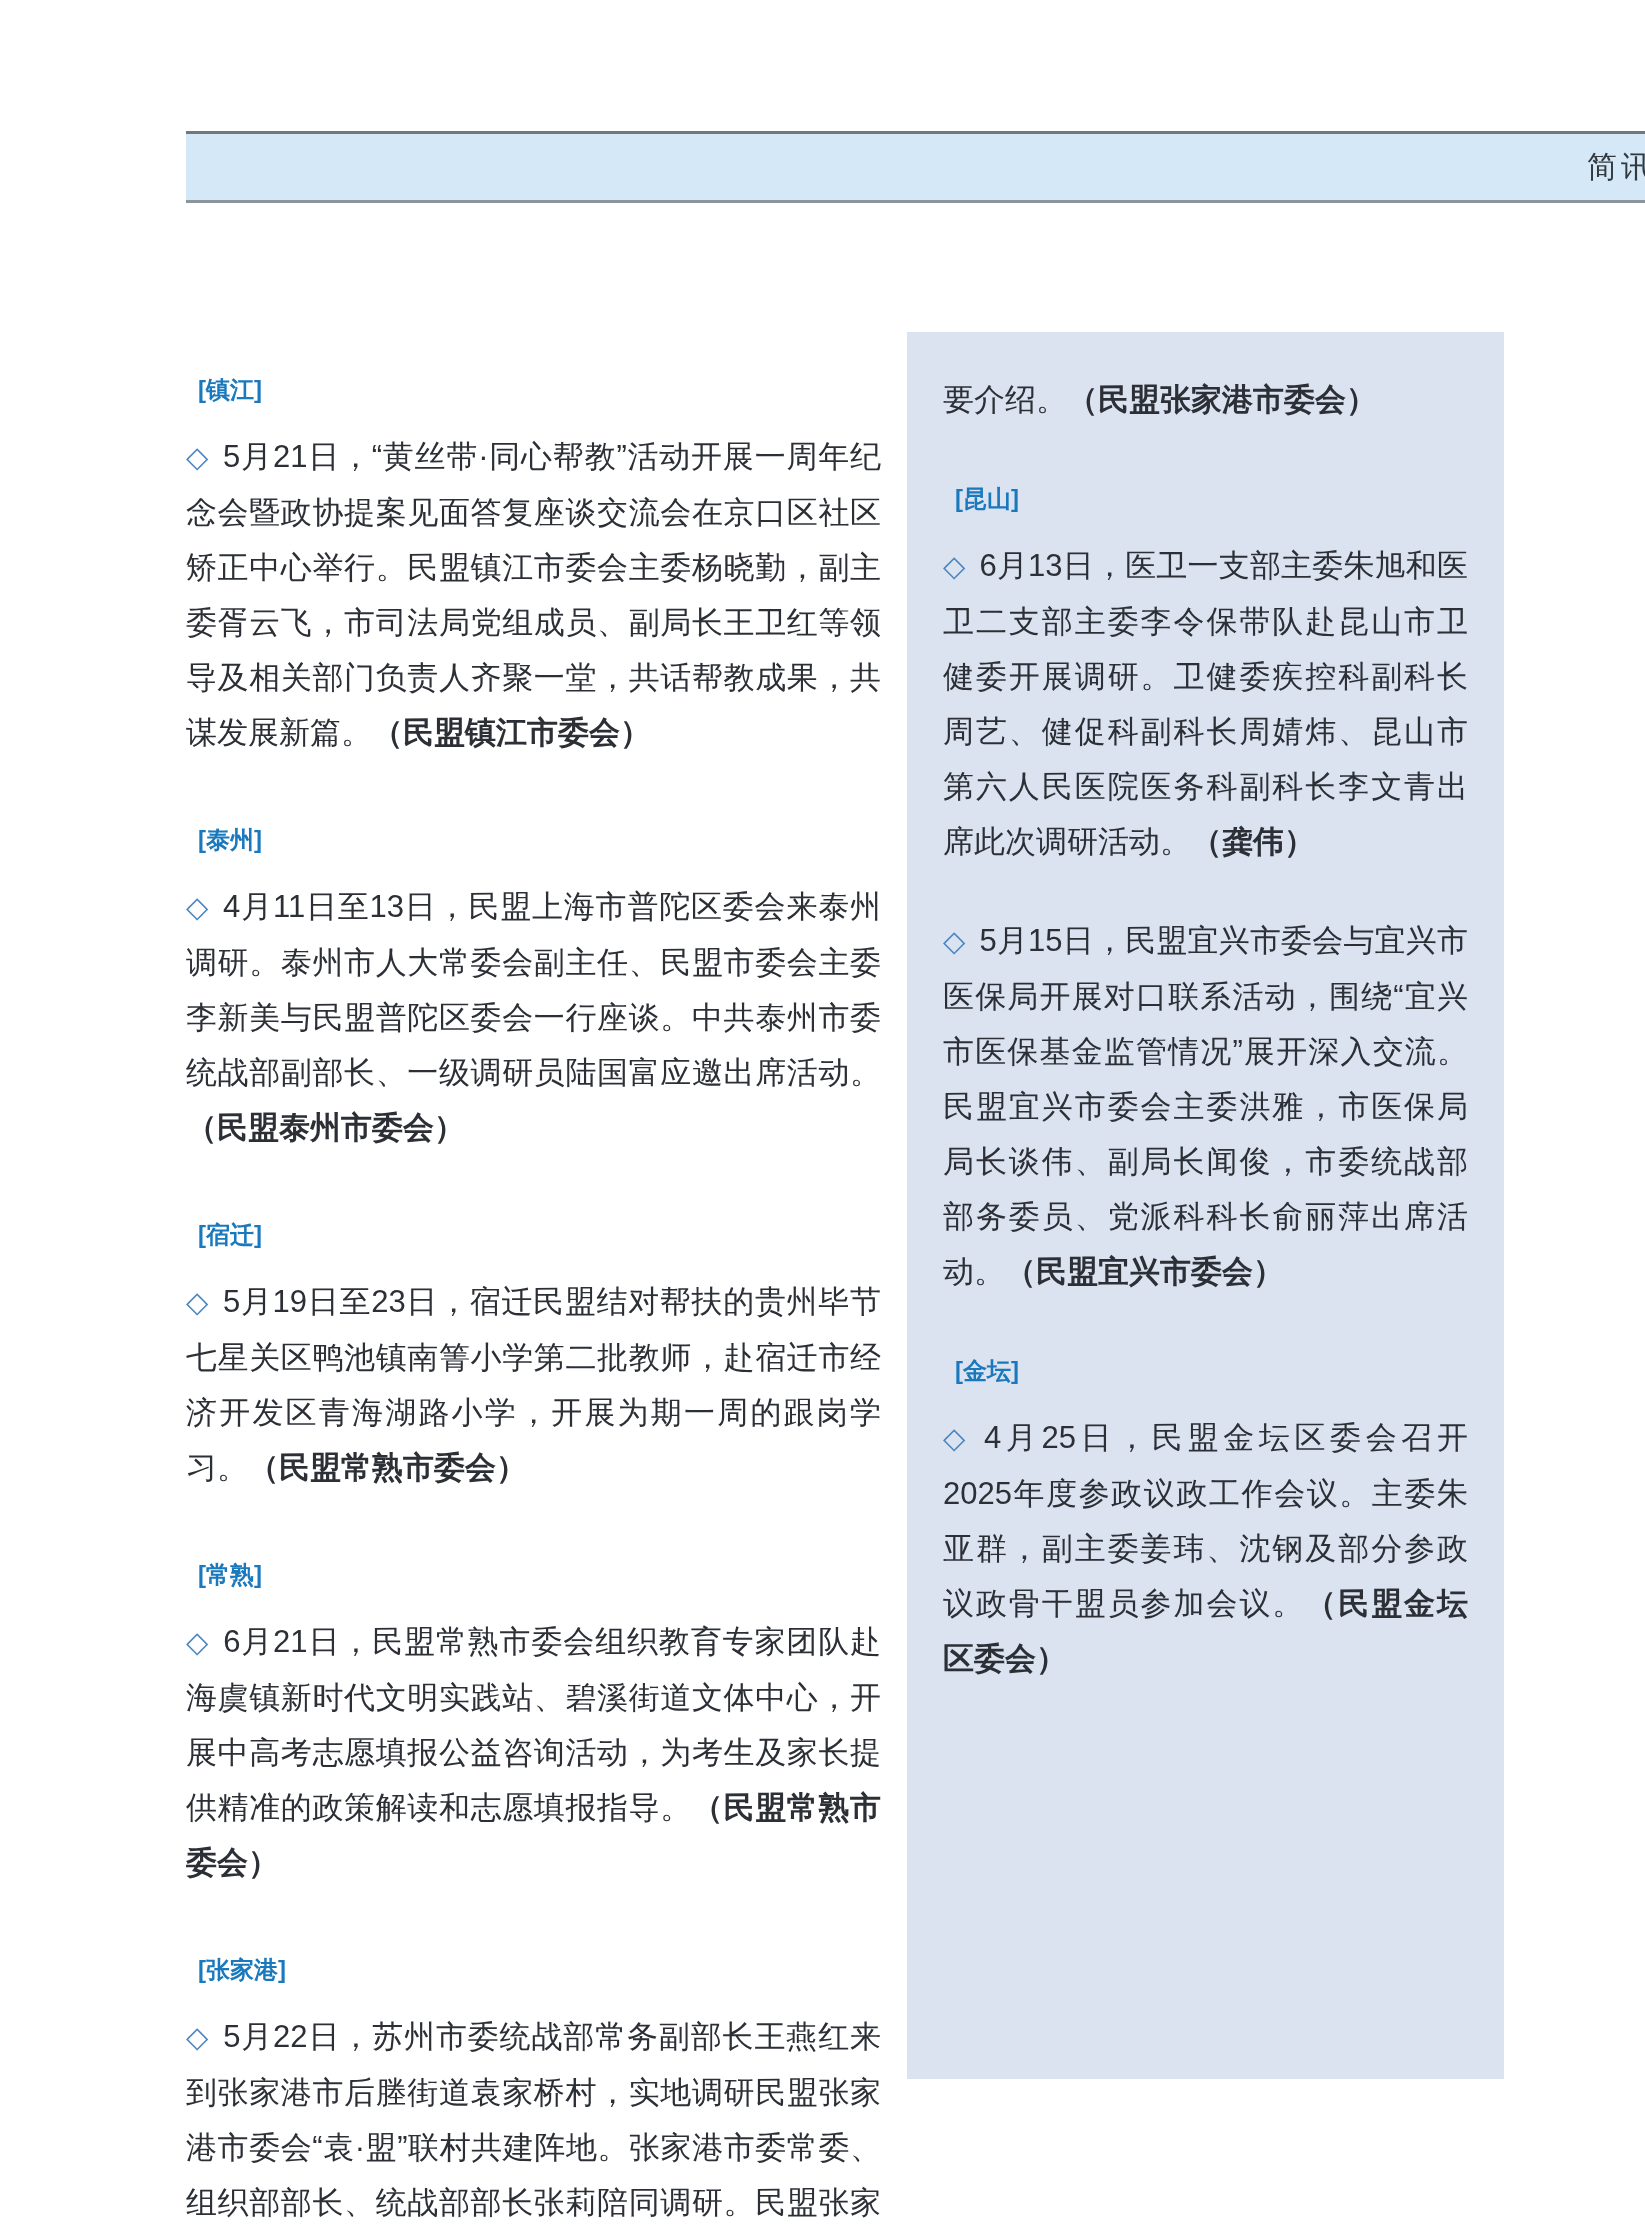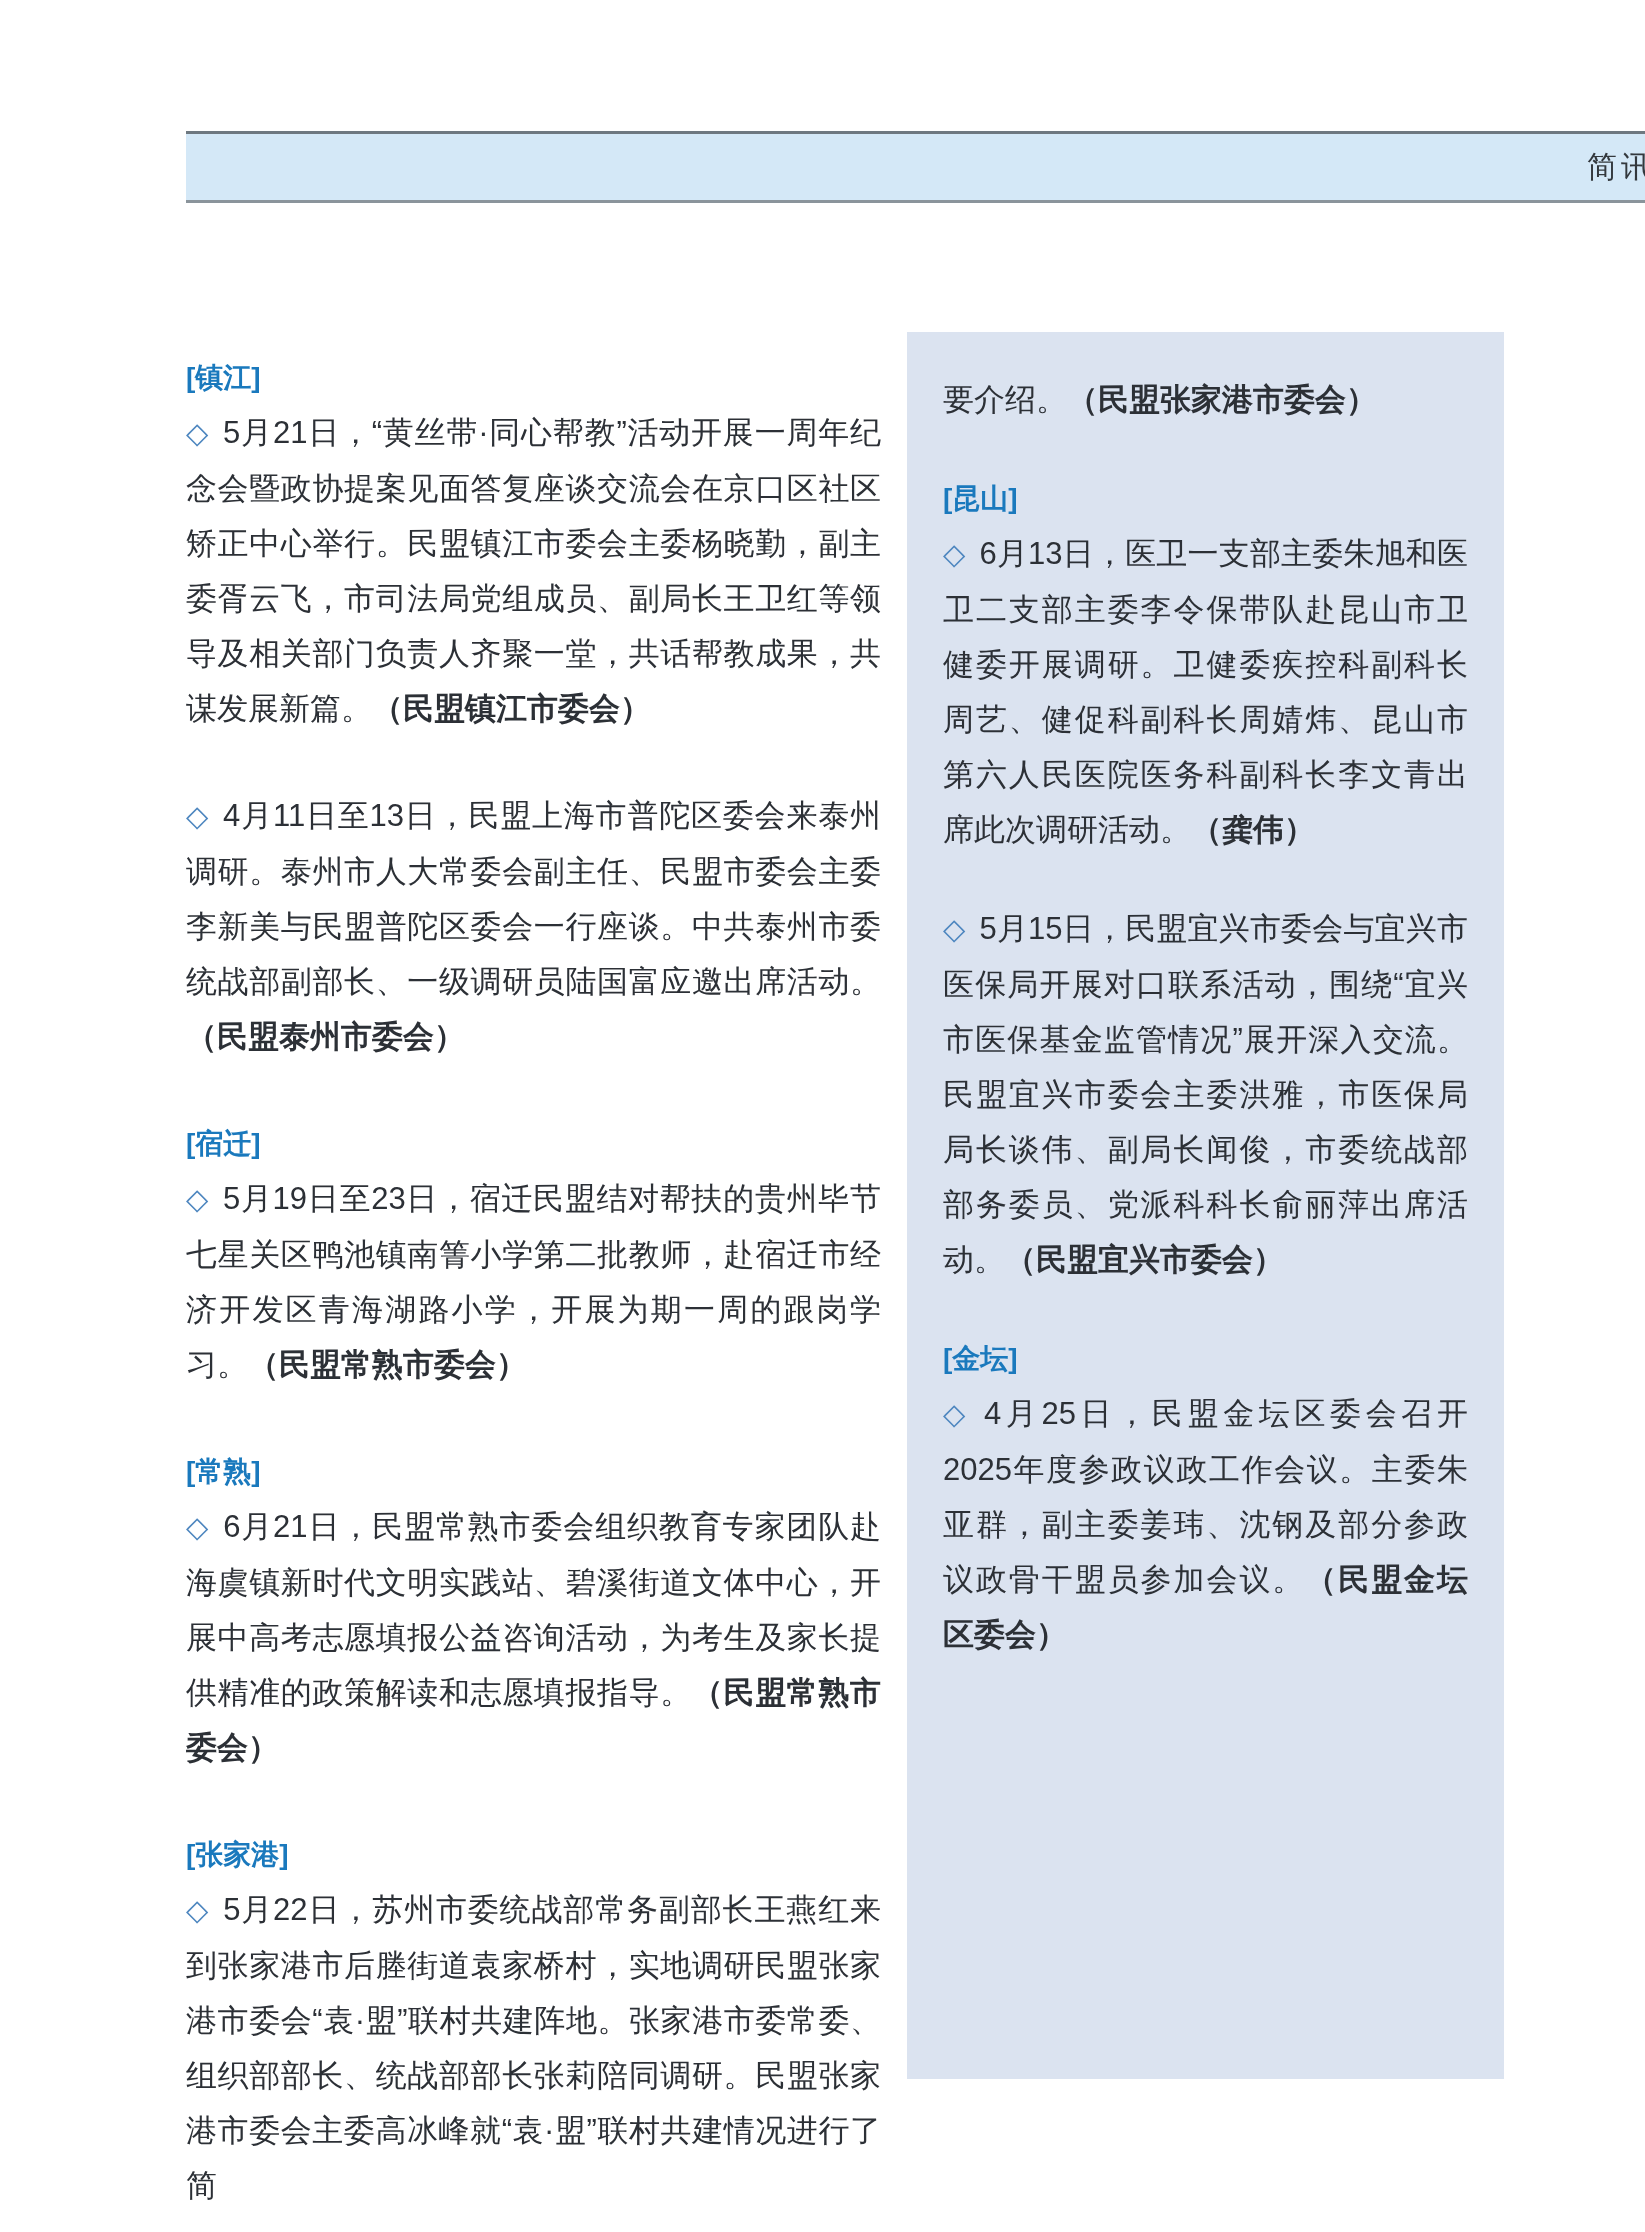--- a/index.html
+++ b/index.html
@@ -37,21 +37,21 @@
   }
   .box-right{
     position:absolute;left:907px;top:332px;width:597px;height:1747px;
     background:var(--box-bg,#dbe3f0);
     box-sizing:border-box;
     padding:40px 36px 0 36px;
   }
   .news-section{margin:0 0 44px 0;}
   .col-left .news-section{margin-bottom:52px;}
   .sec-title{
-    margin:0;font-size:28px;font-weight:bold;line-height:55px;
+    margin:12px;font-size:24px;font-weight:bold;line-height:55px;
     color:var(--accent,#1a79bd);
   }
   .body-par{
     margin:0;font-size:31px;line-height:55px;
     text-align:justify;text-justify:inter-ideograph;
     color:var(--text,#2c3036);
   }
   .cont-par{margin:0 0 44px 0;}
   .diamond{
     color:var(--diamond,#4d86bf);
@@ -70,20 +70,21 @@
   </header>
 
   <div class="col-left">
 
     <section class="news-section">
       <h3 class="sec-title">[镇江]</h3>
       <p class="body-par"><span class="diamond">◇</span><span>5月21日，“黄丝带·同心帮教”活动开展一周年纪念会暨政协提案见面答复座谈交流会在京口区社区矫正中心举行。民盟镇江市委会主委杨晓勤，副主委胥云飞，市司法局党组成员、副局长王卫红等领导及相关部门负责人齐聚一堂，共话帮教成果，共谋发展新篇。</span><span class="attr">（民盟镇江市委会）</span></p>
     </section>
 
     <section class="news-section">
+      <h3 class="sec-title">[泰州]</h3>
       <p class="body-par"><span class="diamond">◇</span><span>4月11日至13日，民盟上海市普陀区委会来泰州调研。泰州市人大常委会副主任、民盟市委会主委李新美与民盟普陀区委会一行座谈。中共泰州市委统战部副部长、一级调研员陆国富应邀出席活动。</span><span class="attr">（民盟泰州市委会）</span></p>
     </section>
 
     <section class="news-section">
       <h3 class="sec-title">[宿迁]</h3>
       <p class="body-par"><span class="diamond">◇</span><span>5月19日至23日，宿迁民盟结对帮扶的贵州毕节七星关区鸭池镇南箐小学第二批教师，赴宿迁市经济开发区青海湖路小学，开展为期一周的跟岗学习。</span><span class="attr">（民盟常熟市委会）</span></p>
     </section>
 
     <section class="news-section">
       <h3 class="sec-title">[常熟]</h3>

